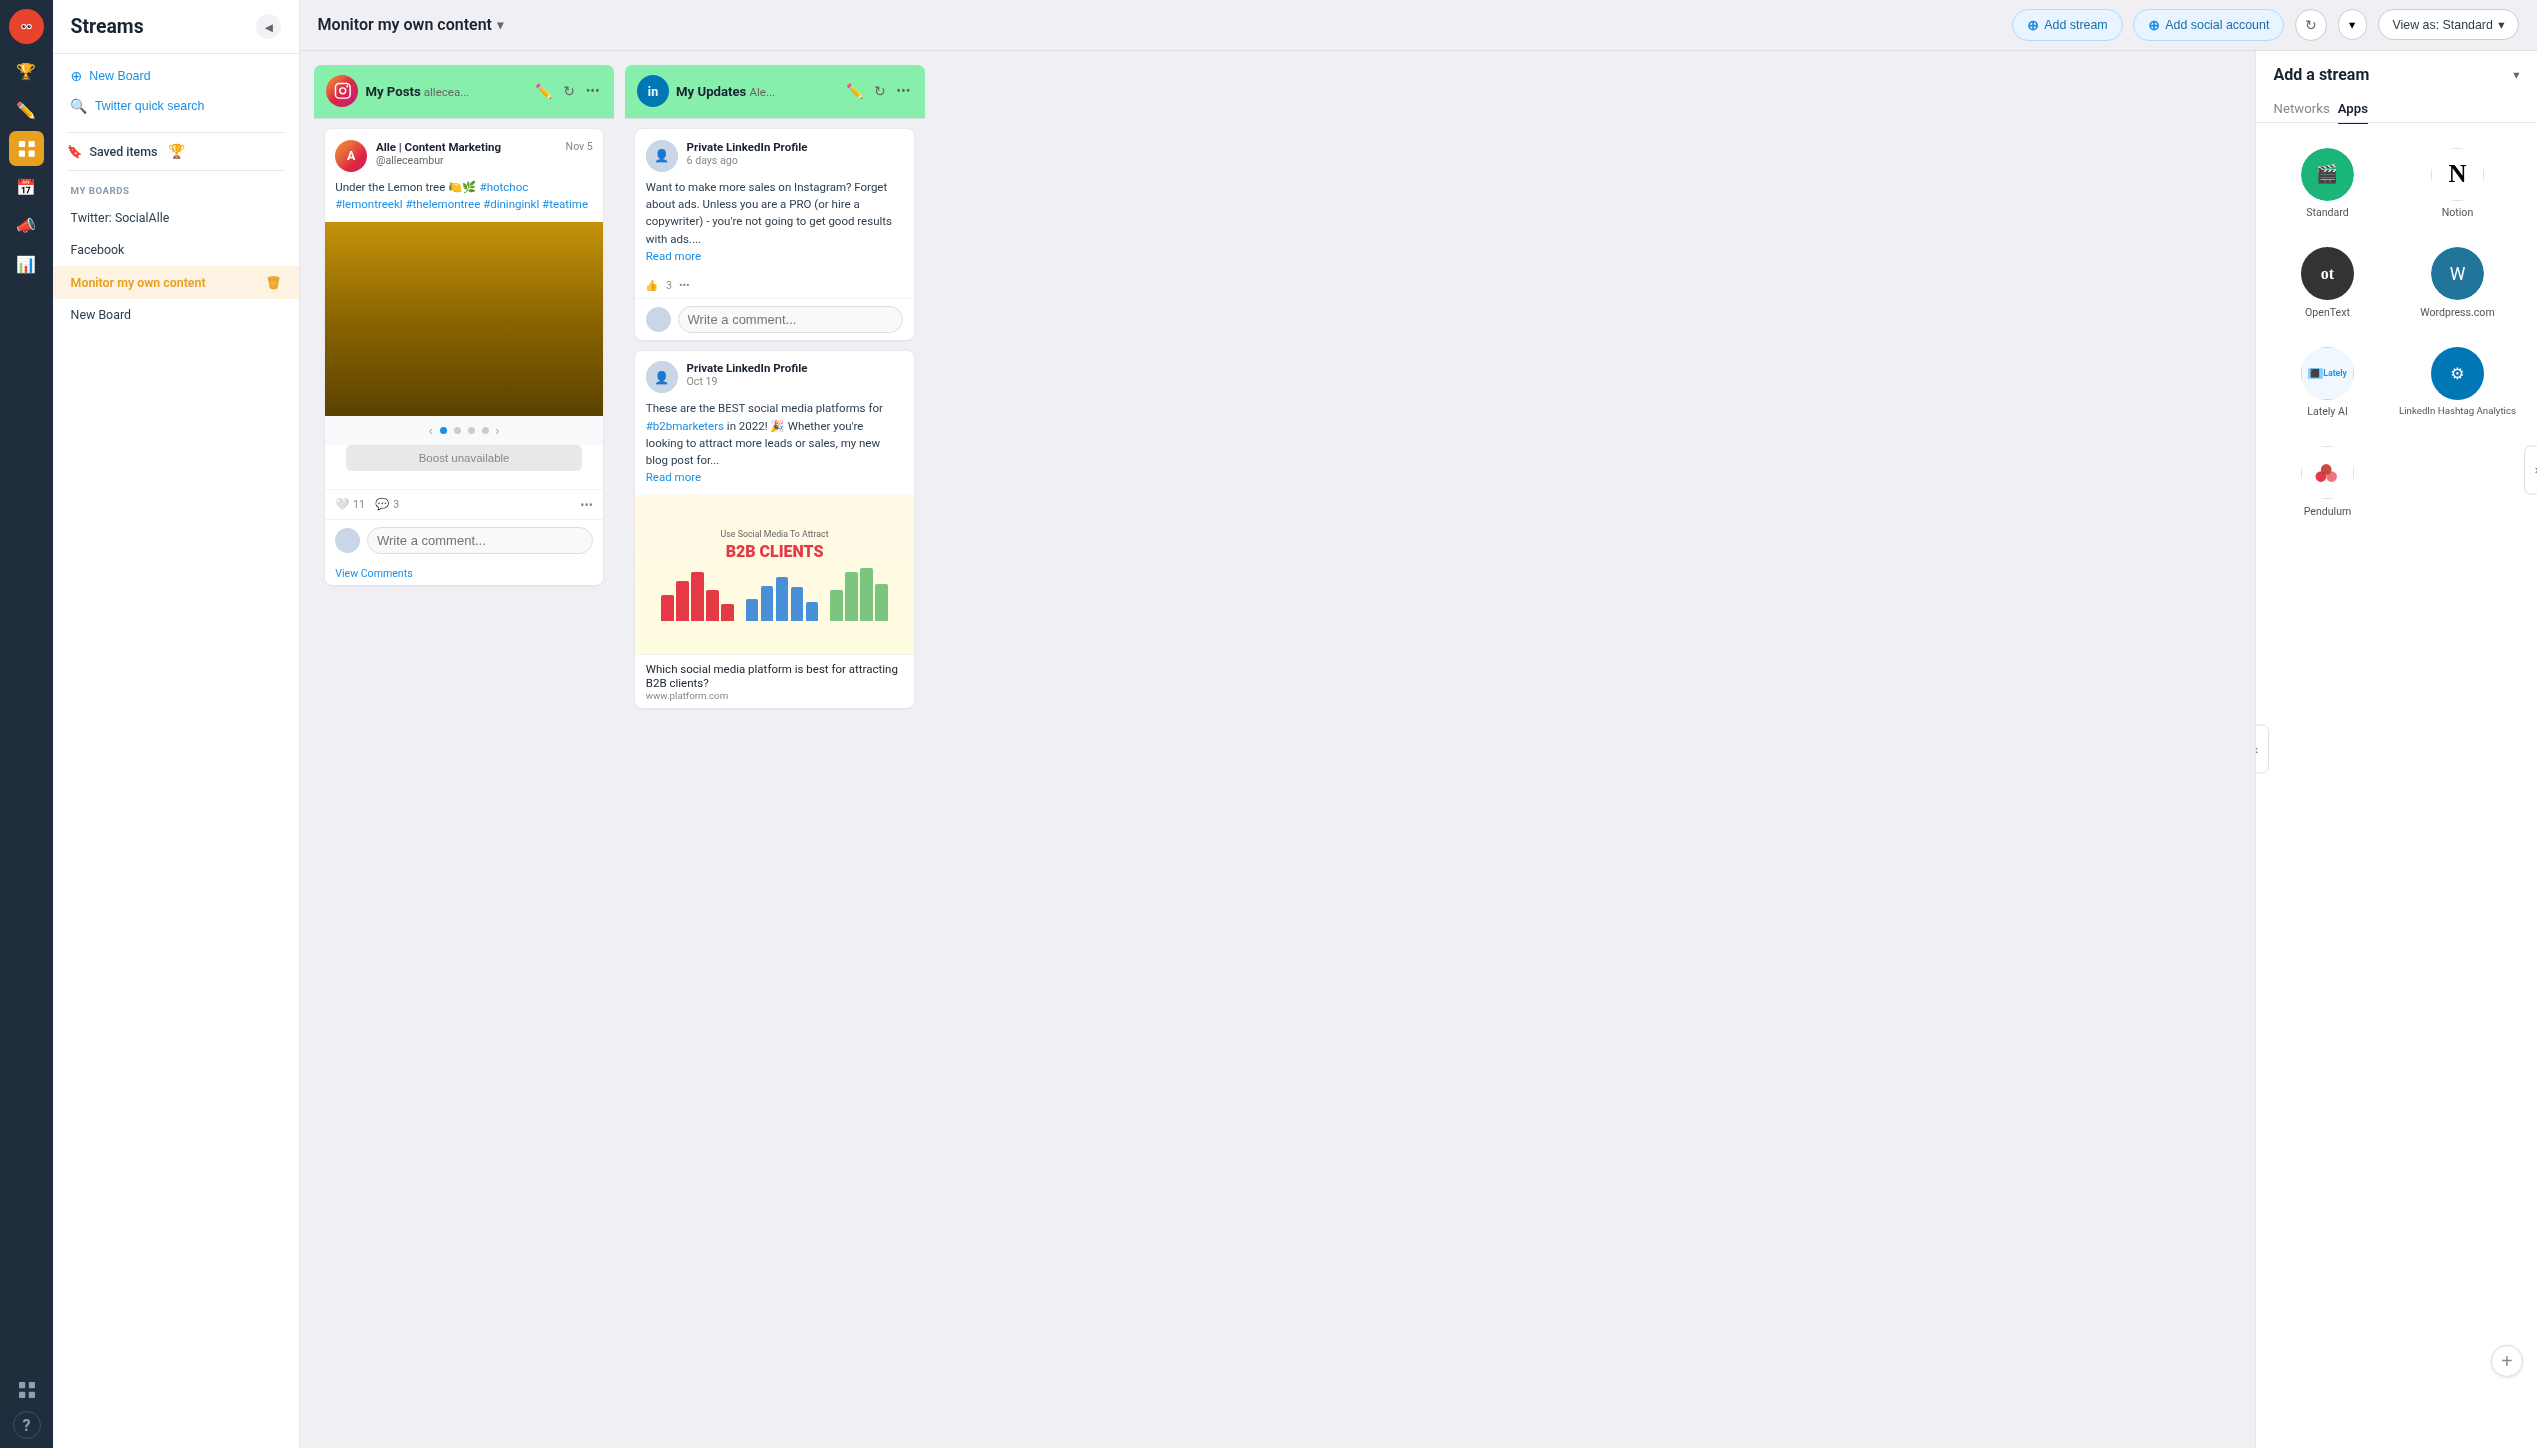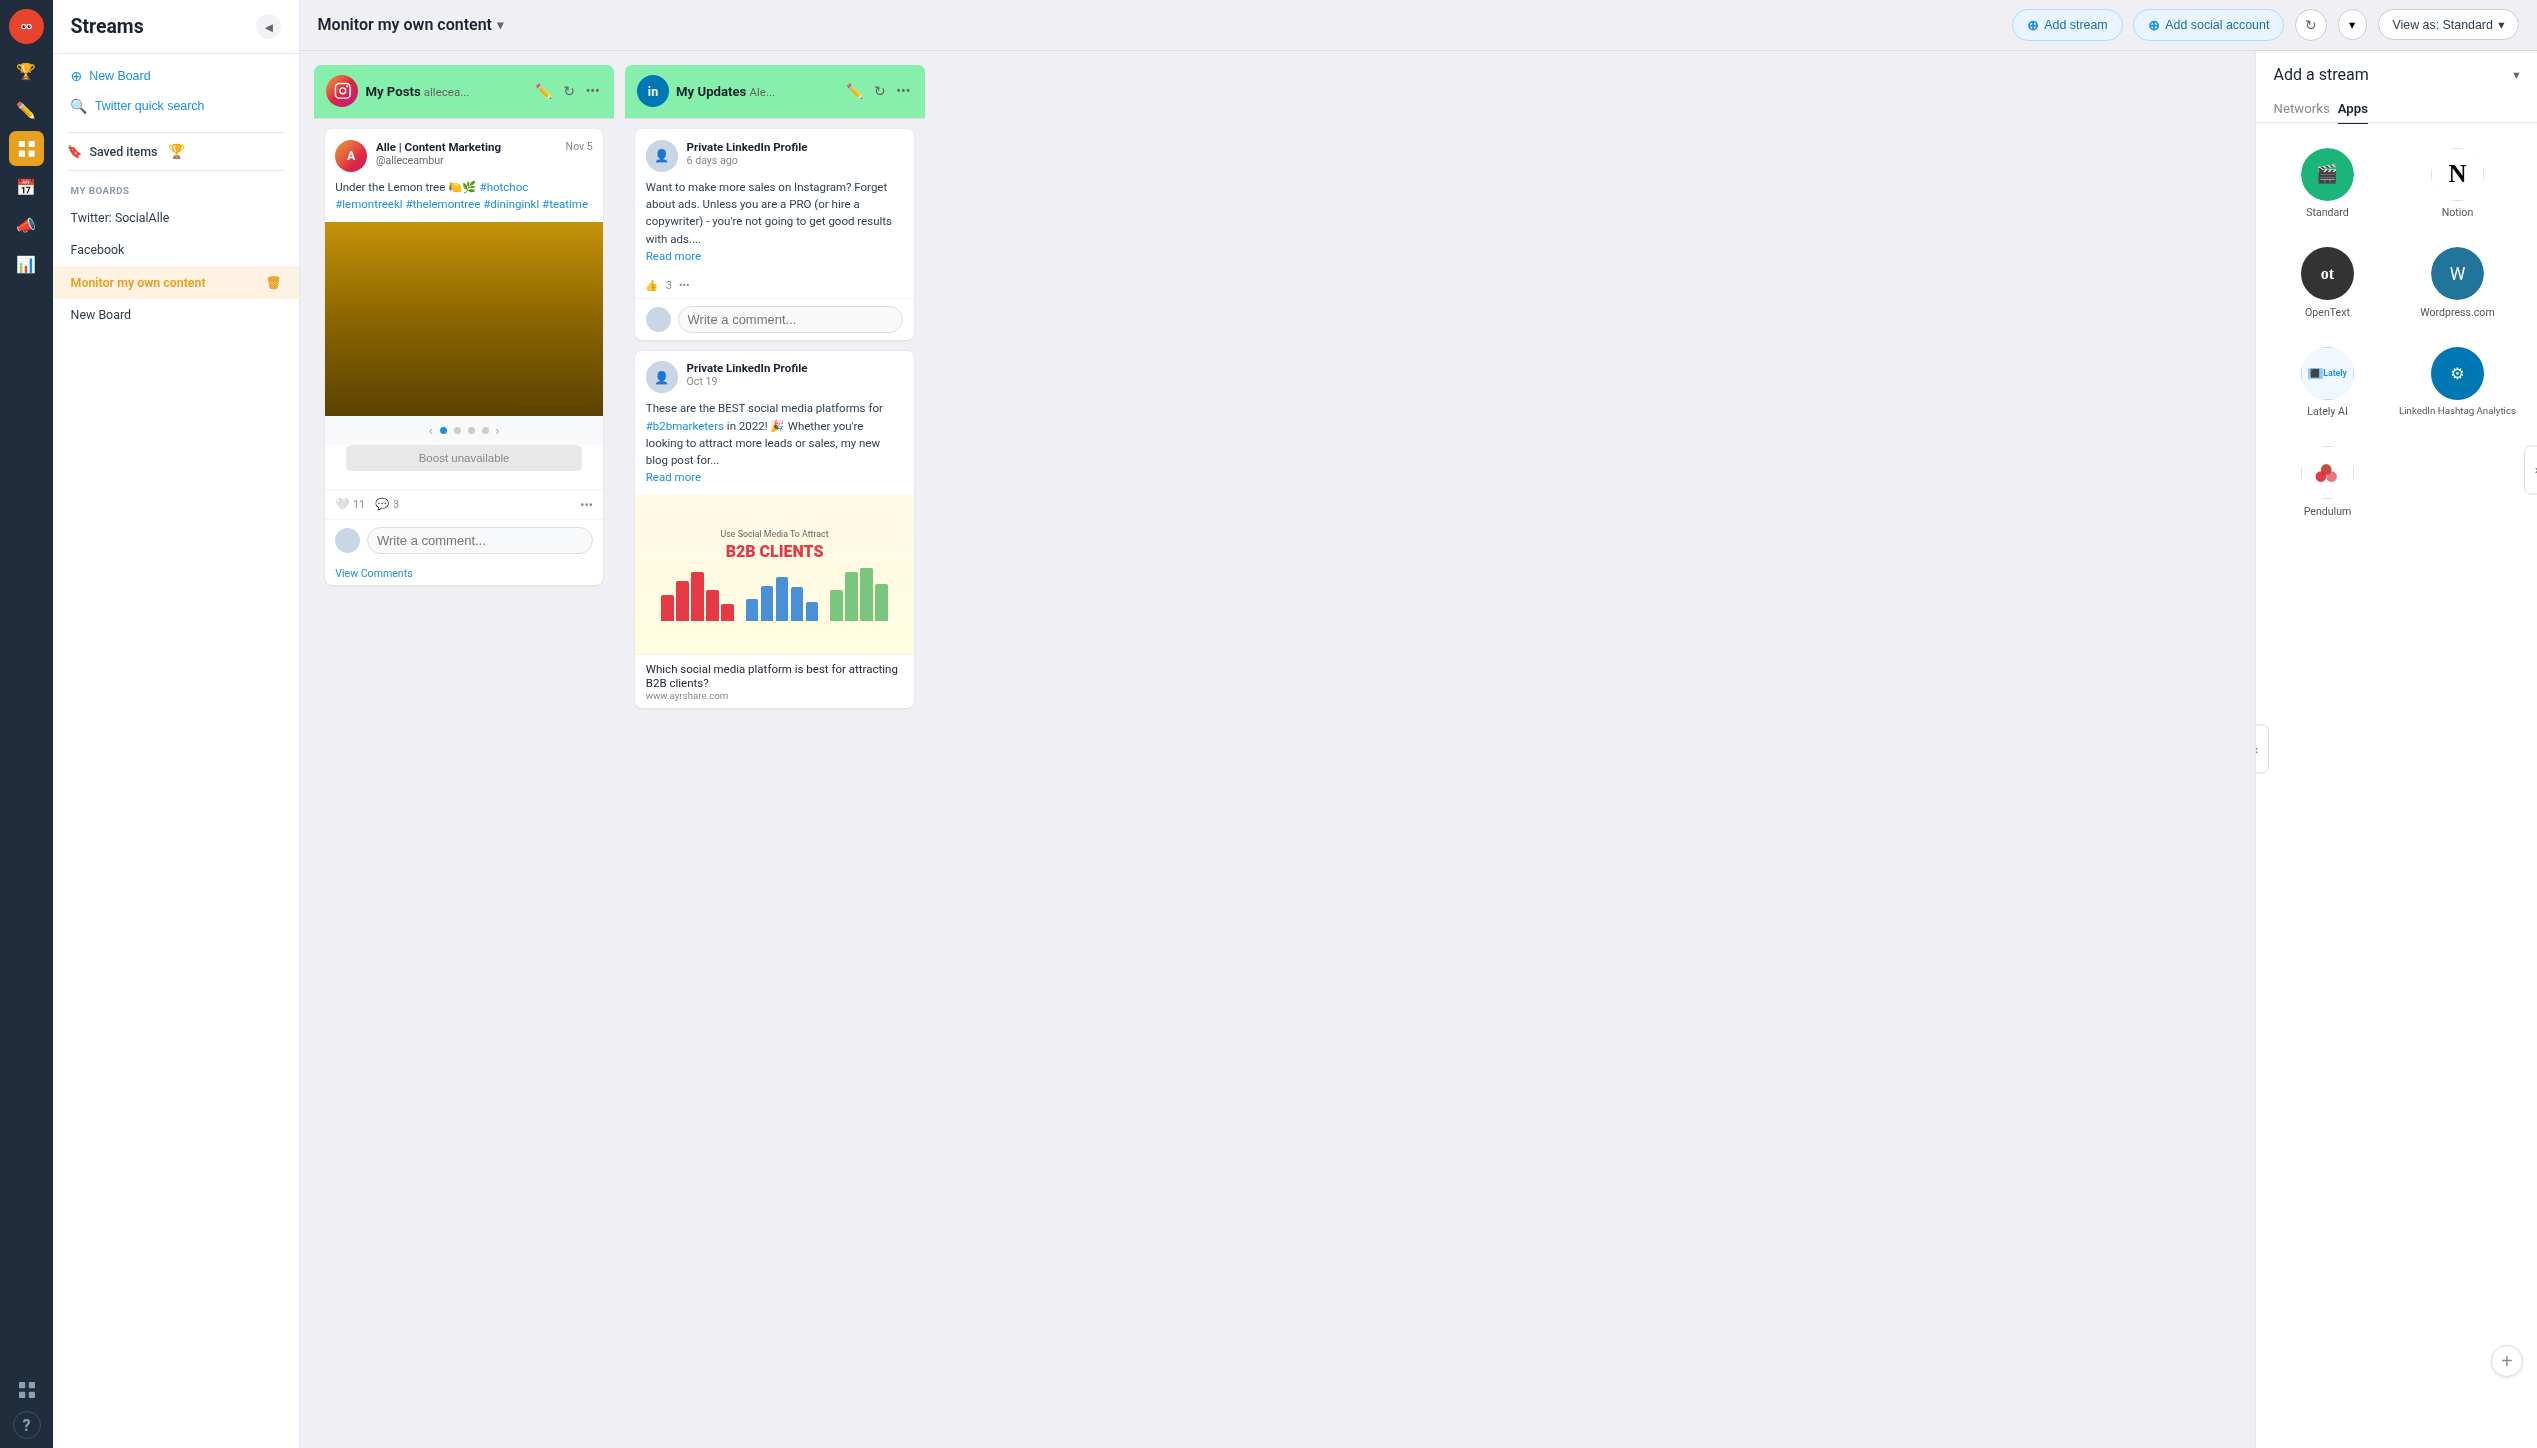--- a/index.html
+++ b/index.html
@@ -428,21 +428,21 @@
       overflow: hidden;
     }
     .panel-header {
       padding: 14px 17.6px 0;
       display: flex;
       align-items: center;
       justify-content: space-between;
     }
     .panel-title {
       font-size: 16px;
-      font-weight: 400;
+      font-weight: 700;
       color: #1a2332;
     }
     .panel-chevron { color: #666; cursor: pointer; font-size: 12.4px; }
 
     .panel-tabs {
       display: flex;
       padding: 10.6px 17.6px 0;
       border-bottom: 1.8px solid #e2e8f0;
       gap: 8px;
     }
@@ -797,21 +797,21 @@
                   <div style="width:7px;"></div>
                   <div class="b2b-bar" style="height:31px;background:#7bc67e;"></div>
                   <div class="b2b-bar" style="height:49px;background:#7bc67e;"></div>
                   <div class="b2b-bar" style="height:53px;background:#7bc67e;"></div>
                   <div class="b2b-bar" style="height:37px;background:#7bc67e;"></div>
                 </div>
               </div>
             </div>
             <div style="padding:7px 10.6px;border-top:0.9px solid #f0f2f5;">
               <div style="font-size:11.5px;font-weight:400;color:#1a2332;">Which social media platform is best for attracting B2B clients?</div>
-              <div style="font-size:9.7px;color:#888;">www.ayrshare.com</div>
+              <div style="font-size:9.7px;color:#888;">www.platform.com</div>
             </div>
           </div>
 
         </div>
       </div>
 
     </div>
 
     <div class="add-stream-panel" style="position:relative;">
       <div class="panel-header">

